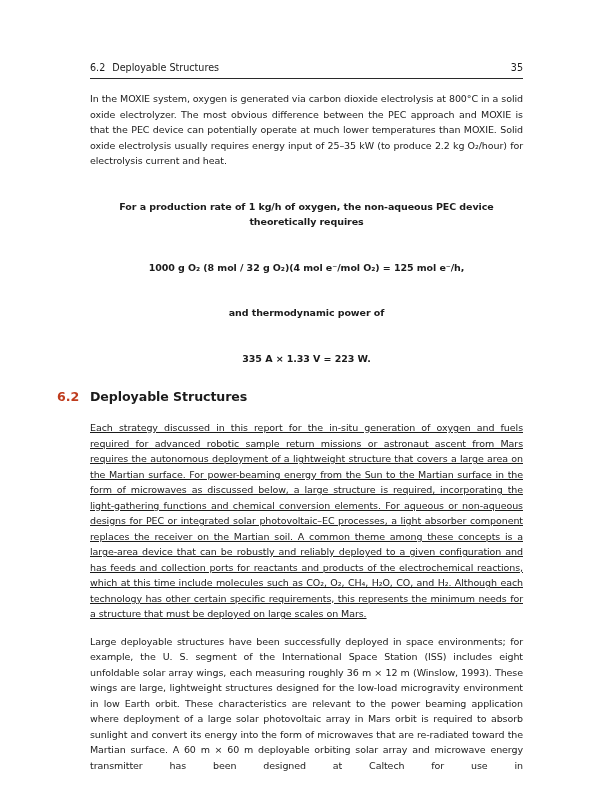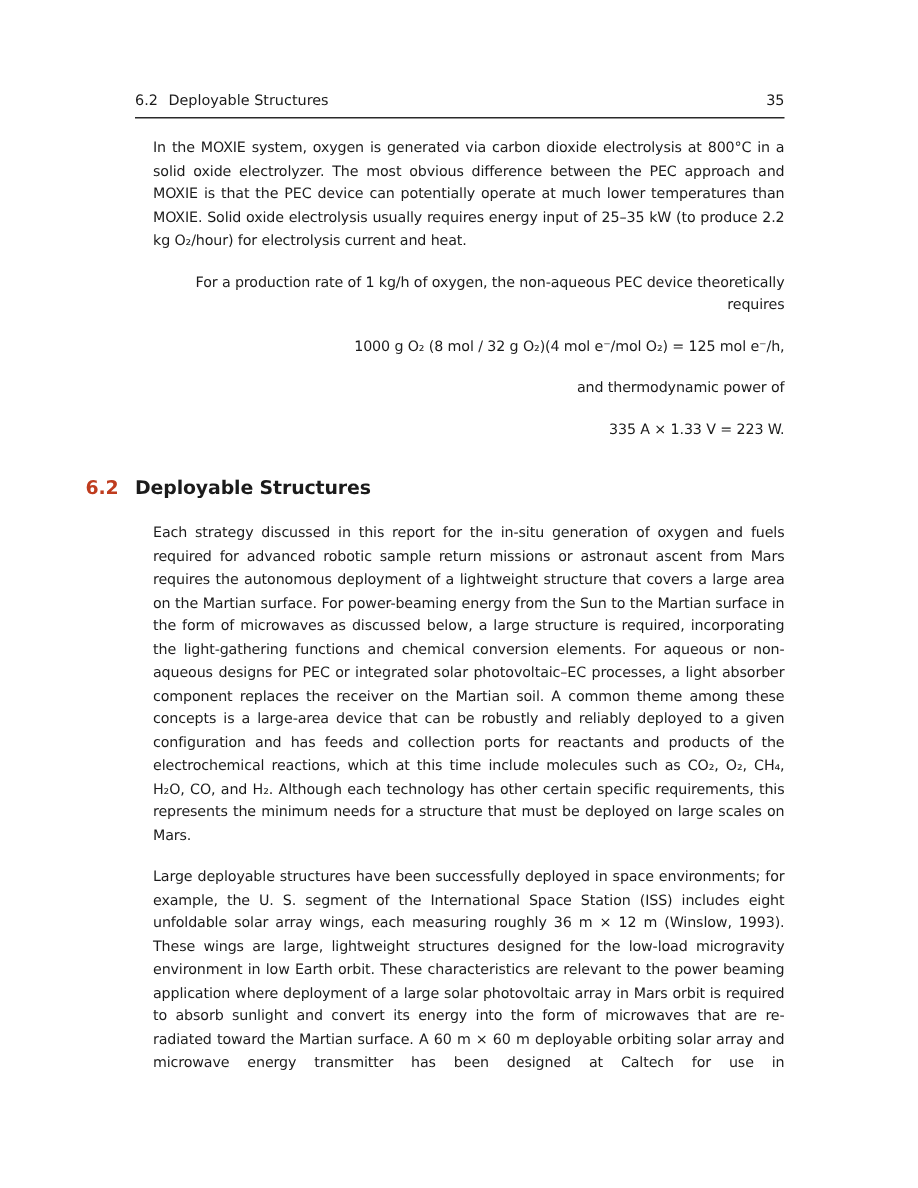--- a/index.html
+++ b/index.html
@@ -28,36 +28,36 @@
     padding-bottom: 5px;
     border-bottom: 0.9px solid #2a2a2a;
   }
   .running-header .hnum { margin-right: 7px; }
   .body-text {
     font-size: 9.5px;
     line-height: 15.5px;
     letter-spacing: -0.08px;
     text-align: justify;
   }
-  p.para { margin-top: 12px; margin-left: 12px; }
-  p.eqline { margin-top: 12px; text-align: right; }
+  p.para { margin-top: 12px; }
+  p.eqline { margin-top: 30px; text-align: center; font-weight: bold; }
   .section-heading {
     position: relative;
     margin-top: 23px;
     font-size: 12.6px;
     font-weight: bold;
     line-height: 16px;
   }
   .section-heading .snum {
     position: absolute;
     left: -33px;
     top: 0;
   }
   .section-heading .stitle { display: inline-block; }
-  p.para-first { margin-top: 15px; }
+  p.para-first { margin-top: 15px; text-decoration: underline; }
   .cite-italic { }
   .cont { text-align-last: justify; }
 </style>
 </head>
 <body>
 
 <div class="page">
   <div class="content">
 
     <div class="running-header">

